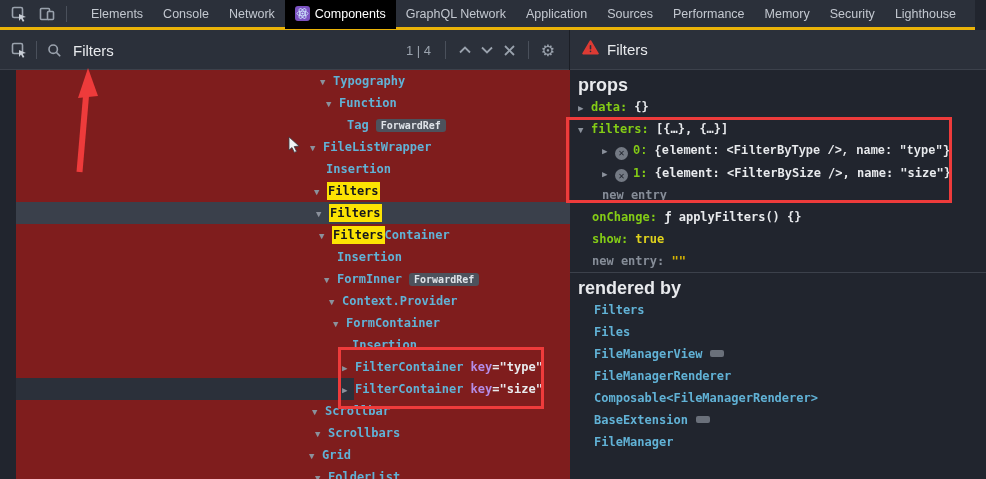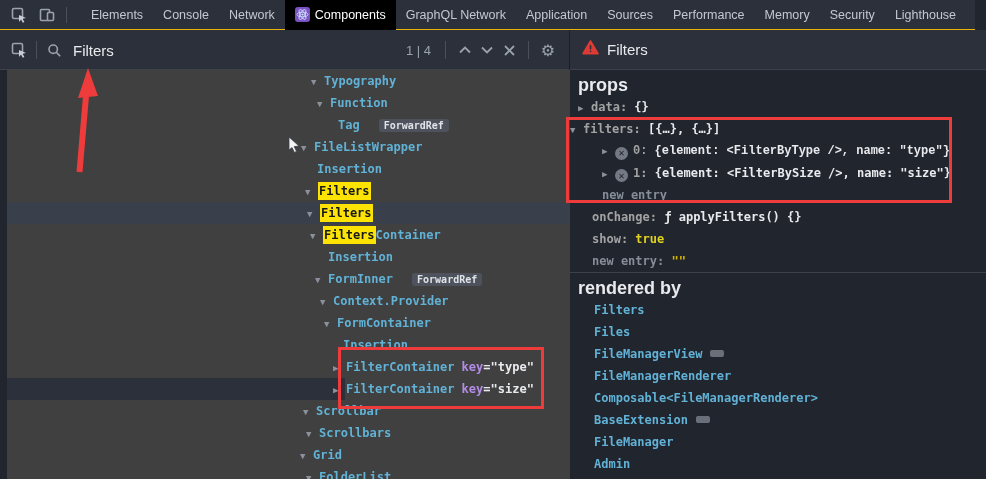--- a/index.html
+++ b/index.html
@@ -1,21 +1,21 @@
 <!DOCTYPE html>
 <html><head>
 <meta charset="utf-8">
 <style>
   * { margin:0; padding:0; box-sizing:border-box; }
   html,body { width:986px; height:479px; overflow:hidden; background:#21252e;
               font-family:"Liberation Sans", sans-serif; }
 
   
   #tabbar { position:absolute; left:0; top:0; width:975px; height:30px;
-            background:#2b303a; display:flex; align-items:center; border-bottom:1px solid #eab308; }
+            background:#2b303a; display:flex; align-items:center; border-bottom:3px solid #eab308; }
   .tb-icons { display:flex; align-items:center; gap:10px; padding:0 10px; }
   .tb-icon { width:18px; height:18px; display:flex; align-items:center; justify-content:center; cursor:pointer; }
   .tb-sep { width:1px; height:16px; background:#4a505b; }
   .tabs { display:flex; height:30px; margin-left:4px; }
   .tab { height:30px; display:flex; align-items:center; gap:5px; padding:0 10px;
          color:#c3c8d0; font-size:12.5px; white-space:nowrap; cursor:pointer; }
   .tab.active { background:#000; color:#fff; }
   .react-chip { width:15px; height:15px; border-radius:3px; background:#7b52c1;
                 display:flex; align-items:center; justify-content:center; }
 
@@ -26,40 +26,40 @@
   .s-sep { width:1px; height:18px; background:#4a505b; margin:0 8px; }
   #search-text { color:#e8eaed; font-size:15px; margin-left:10px; flex:0 0 auto; }
   #search-spacer { flex:1; }
   #match-count { color:#9aa2ad; font-size:13px; margin-right:6px; }
   .nav-ic { width:22px; height:22px; display:flex; align-items:center; justify-content:center; cursor:pointer; }
   #gear { color:#9aa2ad; font-size:16px; }
   #rp-header { flex:1; display:flex; align-items:center; padding-left:12px; gap:8px; }
   #rp-title { color:#e8eaed; font-size:15px; font-weight:500; }
 
   
-  #tree { position:absolute; left:7px; top:70px; width:570px; height:409px; background:#404040; overflow:hidden; }
+  #tree { position:absolute; left:16px; top:70px; width:570px; height:409px; background:#7f1d1d; overflow:hidden; }
   .trow { height:22px; line-height:22px; white-space:nowrap; font-family:"DejaVu Sans Mono",monospace;
           font-size:12px; font-weight:bold; color:#61b2d6; cursor:pointer; }
   .trow.selected { background:#3a404b; }
   .trow.hoverband { background:linear-gradient(to right, #2b303a 0, #2b303a 338px, transparent 338px); }
   .tarrow { display:inline-block; width:13px; color:#8b919c; font-size:9px; }
   .hl { background:#fce303; color:#16181d; padding:2px 1px; }
   .badge { font-family:"DejaVu Sans Mono",monospace; font-size:10px; font-weight:bold; color:#dfe3e8;
-           background:#4d525c; border-radius:3px; padding:1px 5px; margin-left:19px; }
+           background:#4d525c; border-radius:3px; padding:1px 5px; margin-left:7px; }
   .kattr { color:#b48ce6; }
   .kval { color:#e8eaed; }
 
   
   #details { position:absolute; left:570px; top:70px; width:416px; height:409px; background:#21252e; }
   .prow { height:22px; line-height:22px; white-space:nowrap; font-family:"DejaVu Sans Mono",monospace;
           font-size:12px; font-weight:bold; color:#e8eaed; }
   .phead { font-family:"Liberation Sans",sans-serif; font-size:18px; font-weight:bold; color:#e8eaed;
            padding-left:8px; height:22px; line-height:22px; }
   .parrow { display:inline-block; width:13px; color:#8b919c; font-size:9px; cursor:pointer; }
-  .pkey { color:#a3a3a3; cursor:pointer; }
+  .pkey { color:#84cc16; cursor:pointer; }
   .muted { color:#868d98;margin-top:28px; }
   .yellow { color:#dfd21d; }
   .orange { color:#d9b600; }
   .delbtn { display:inline-block; width:13px; height:13px; border-radius:50%; background:#747a84;
             color:#21252e; font-size:10px; line-height:13px; text-align:center; vertical-align:-2px;
             margin-right:5px; cursor:pointer; font-weight:bold; }
   #sec-divider { height:1px; background:#3c414b; margin:0; }
   .rb-badge { display:inline-block; width:14px; height:7px; border-radius:2px; background:#6a707a;
               margin-left:8px; vertical-align:1px; }
   .rbrow { height:22px; line-height:22px; padding-left:24px; font-family:"DejaVu Sans Mono",monospace;
@@ -208,39 +208,38 @@
     <div class="trow" style="padding-left: 299px;"><span class="tarrow">▼</span><span>Scrollbars</span></div>
     <div class="trow" style="padding-left: 293px;"><span class="tarrow">▼</span><span>Grid</span></div>
     <div class="trow" style="padding-left: 299px;"><span class="tarrow">▼</span><span>FolderList</span></div>
   </div>
 
 <div id="details">
   <div style="height:4px"></div>
   <div class="phead">props</div>
   <div id="props-rows">
       <div class="prow" style="padding-left: 8px;"><span class="parrow">▶</span><span class="pkey">data</span><span class="pkey">: </span><span>{}</span></div>
-      <div class="prow" style="padding-left: 0;"><span class="parrow">▼</span><span class="pkey">filters</span><span class="pkey">: </span><span>[{…}, {…}]</span></div>
+      <div class="prow" style="padding-left: 8px;"><span class="parrow">▼</span><span class="pkey">filters</span><span class="pkey">: </span><span>[{…}, {…}]</span></div>
       <div class="prow" style="padding-left: 32px; font-family: Liberation Mono, monospace;"><span class="parrow">▶</span><span class="delbtn">✕</span><span class="pkey">0</span><span class="pkey">: </span><span>{element: &lt;FilterByType /&gt;, name: "type"}</span></div>
       <div class="prow" style="padding-left: 32px;"><span class="parrow">▶</span><span class="delbtn">✕</span><span class="pkey">1</span><span class="pkey">: </span><span>{element: &lt;FilterBySize /&gt;, name: "size"}</span></div>
       <div class="prow" style="padding-left: 32px;"><span class="muted">new entry</span></div>
       <div class="prow" style="padding-left: 22px;"><span class="pkey">onChange</span><span class="pkey">: </span><span>ƒ applyFilters() {}</span></div>
       <div class="prow" style="padding-left: 22px;"><span class="pkey">show</span><span class="pkey">: </span><span class="yellow">true</span></div>
       <div class="prow" style="padding-left: 22px;"><span class="muted">new entry</span><span class="muted">: </span><span class="orange">""</span></div>
     </div>
   <div id="sec-divider"></div>
   <div class="phead" style="margin-top:4px">rendered by</div>
   <div id="rb-rows">
       <div class="rbrow"><span>Filters</span></div>
       <div class="rbrow"><span>Files</span></div>
       <div class="rbrow"><span>FileManagerView</span><span class="rb-badge"></span></div>
       <div class="rbrow"><span>FileManagerRenderer</span></div>
       <div class="rbrow"><span>Composable&lt;FileManagerRenderer&gt;</span></div>
       <div class="rbrow"><span>BaseExtension</span><span class="rb-badge"></span></div>
       <div class="rbrow"><span>FileManager</span></div>
-      <div class="rbrow"><span>Admin</span></div>
     </div>
 </div>
 
 <div class="anno" id="anno-rect-tree"></div>
 <div class="anno" id="anno-rect-props"></div>
 <svg id="anno-arrow" width="60" height="125" viewBox="0 0 60 125">
   <line x1="24.5" y1="114" x2="31" y2="38" stroke="#ee3b3b" stroke-width="6"></line>
   <polygon points="33,10 23,40 43,38" fill="#ee3b3b"></polygon>
 </svg>
 <svg id="mouse-cursor" width="13" height="17" viewBox="0 0 13 17">

